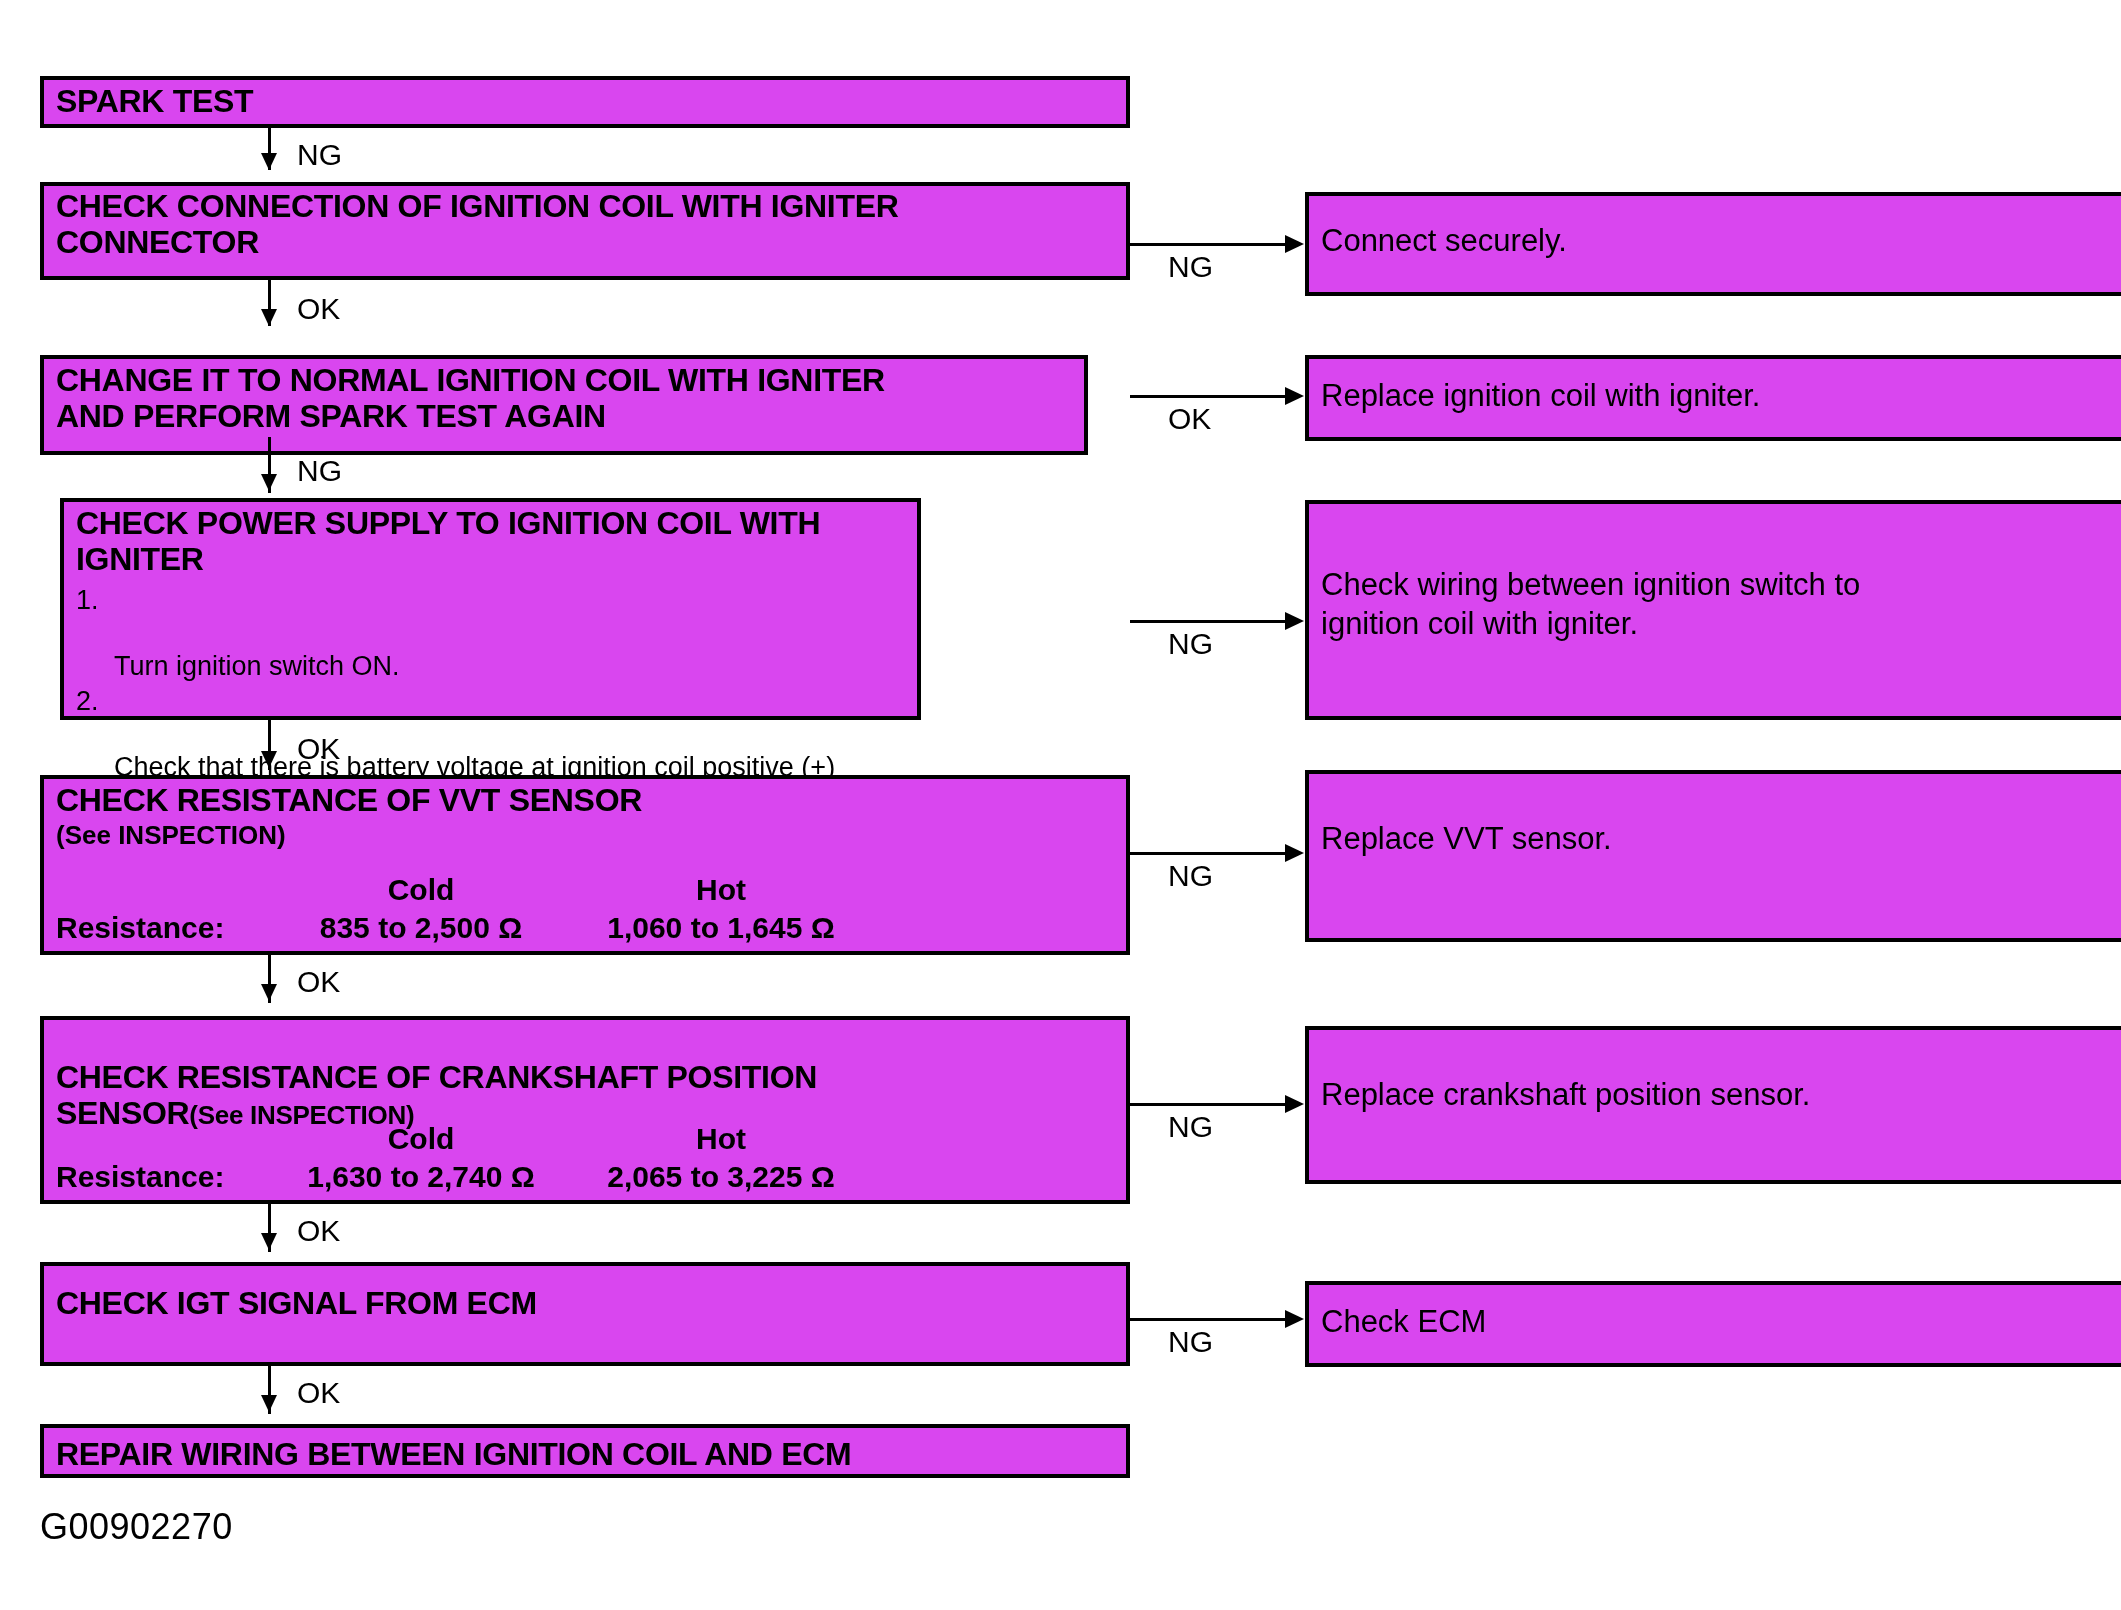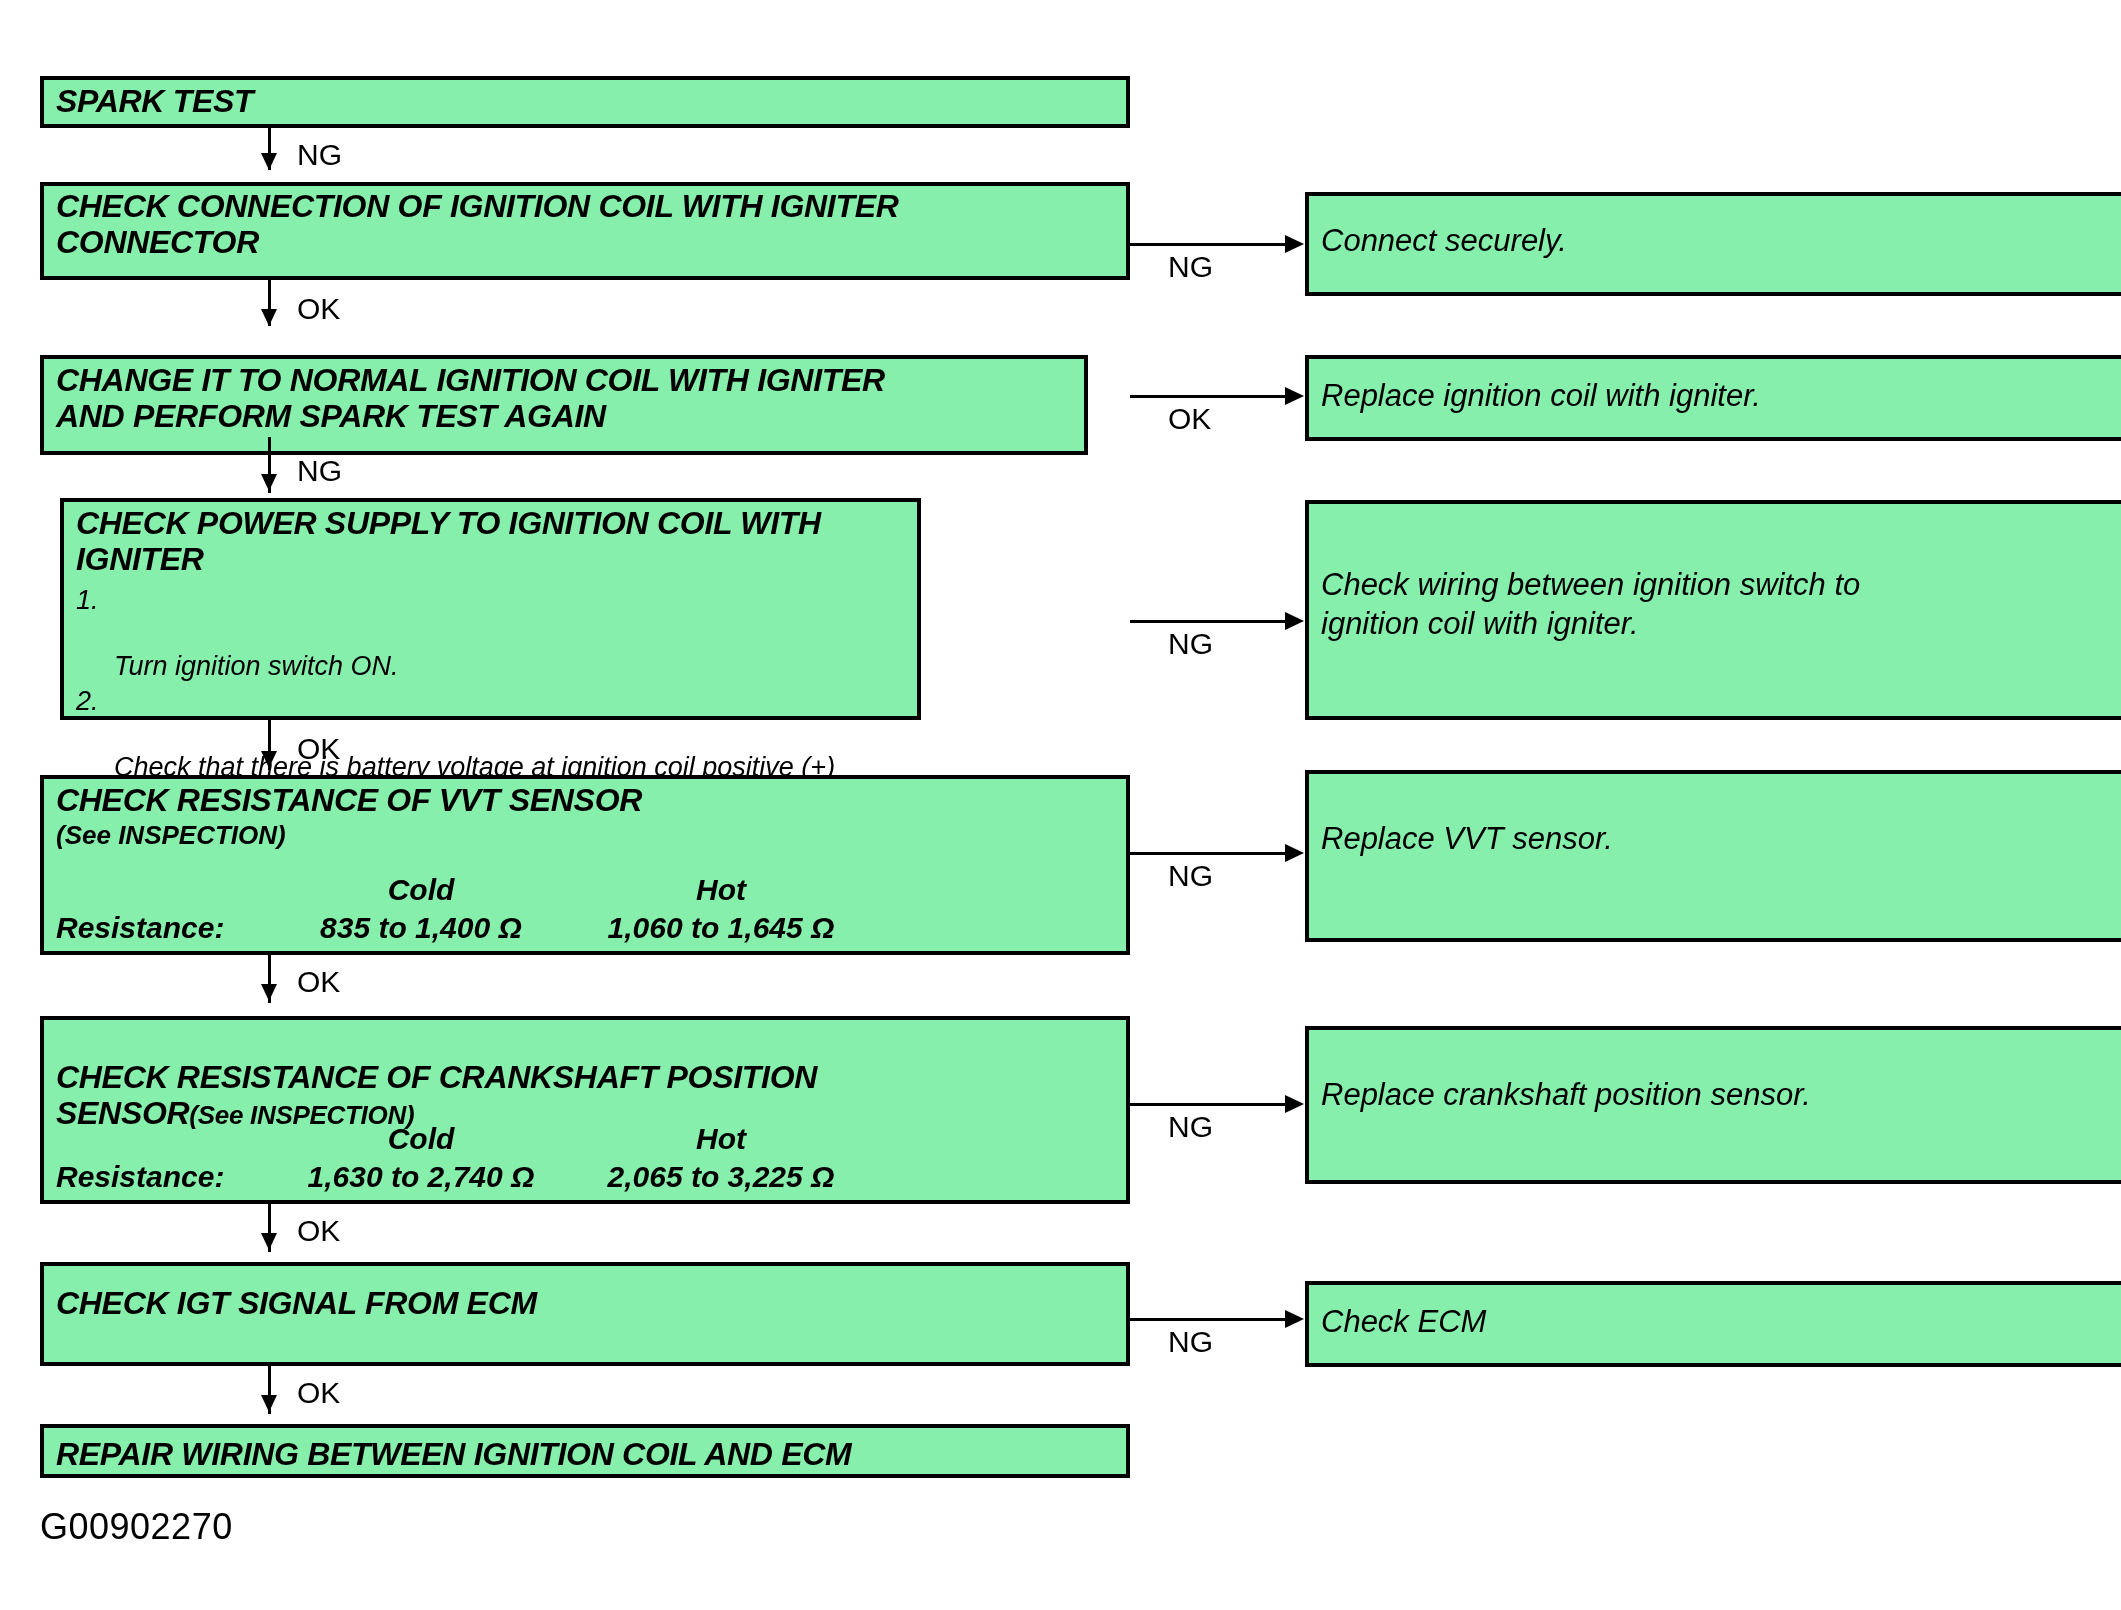--- a/index.html
+++ b/index.html
@@ -21,22 +21,21 @@
     left: 0; top: 0;
     width: 2121px;
     height: 1610px;
   }
 
   
   .box {
     position: absolute;
     box-sizing: border-box;
     border: 3px solid #000;
-    background: #86efac;
-    font-style: italic;
+    background: #d946ef;
   }
   .box.left {
     border-width: 4px;
   }
   .box.right {
     border-width: 4px;
   }
 
   
   .ttl {
@@ -221,21 +220,21 @@
     <div class="ttl pad" style="padding-top:4px;">CHECK RESISTANCE OF VVT SENSOR</div>
     <div class="sub" style="padding:2px 12px 0 12px;">(See INSPECTION)</div>
     <div class="res-table">
       <div class="res-row res-head">
         <div class="res-label"></div>
         <div class="res-col">Cold</div>
         <div class="res-col">Hot</div>
       </div>
       <div class="res-row">
         <div class="res-label">Resistance:</div>
-        <div class="res-col">835 to 1,400 Ω</div>
+        <div class="res-col">835 to 2,500 Ω</div>
         <div class="res-col">1,060 to 1,645 Ω</div>
       </div>
     </div>
   </div>
   <div class="hline" style="left:1130px; top:852px; width:162px;"></div>
   <div class="arrow-right" style="left:1285px; top:844px;"></div>
   <div class="edge-label" style="left:1168px; top:861px;">NG</div>
   <div class="box right" style="left:1305px; top:770px; width:1010px; height:172px;">
     <div class="right-txt pad" style="padding-top:46px;">Replace VVT sensor.</div>
   </div>

